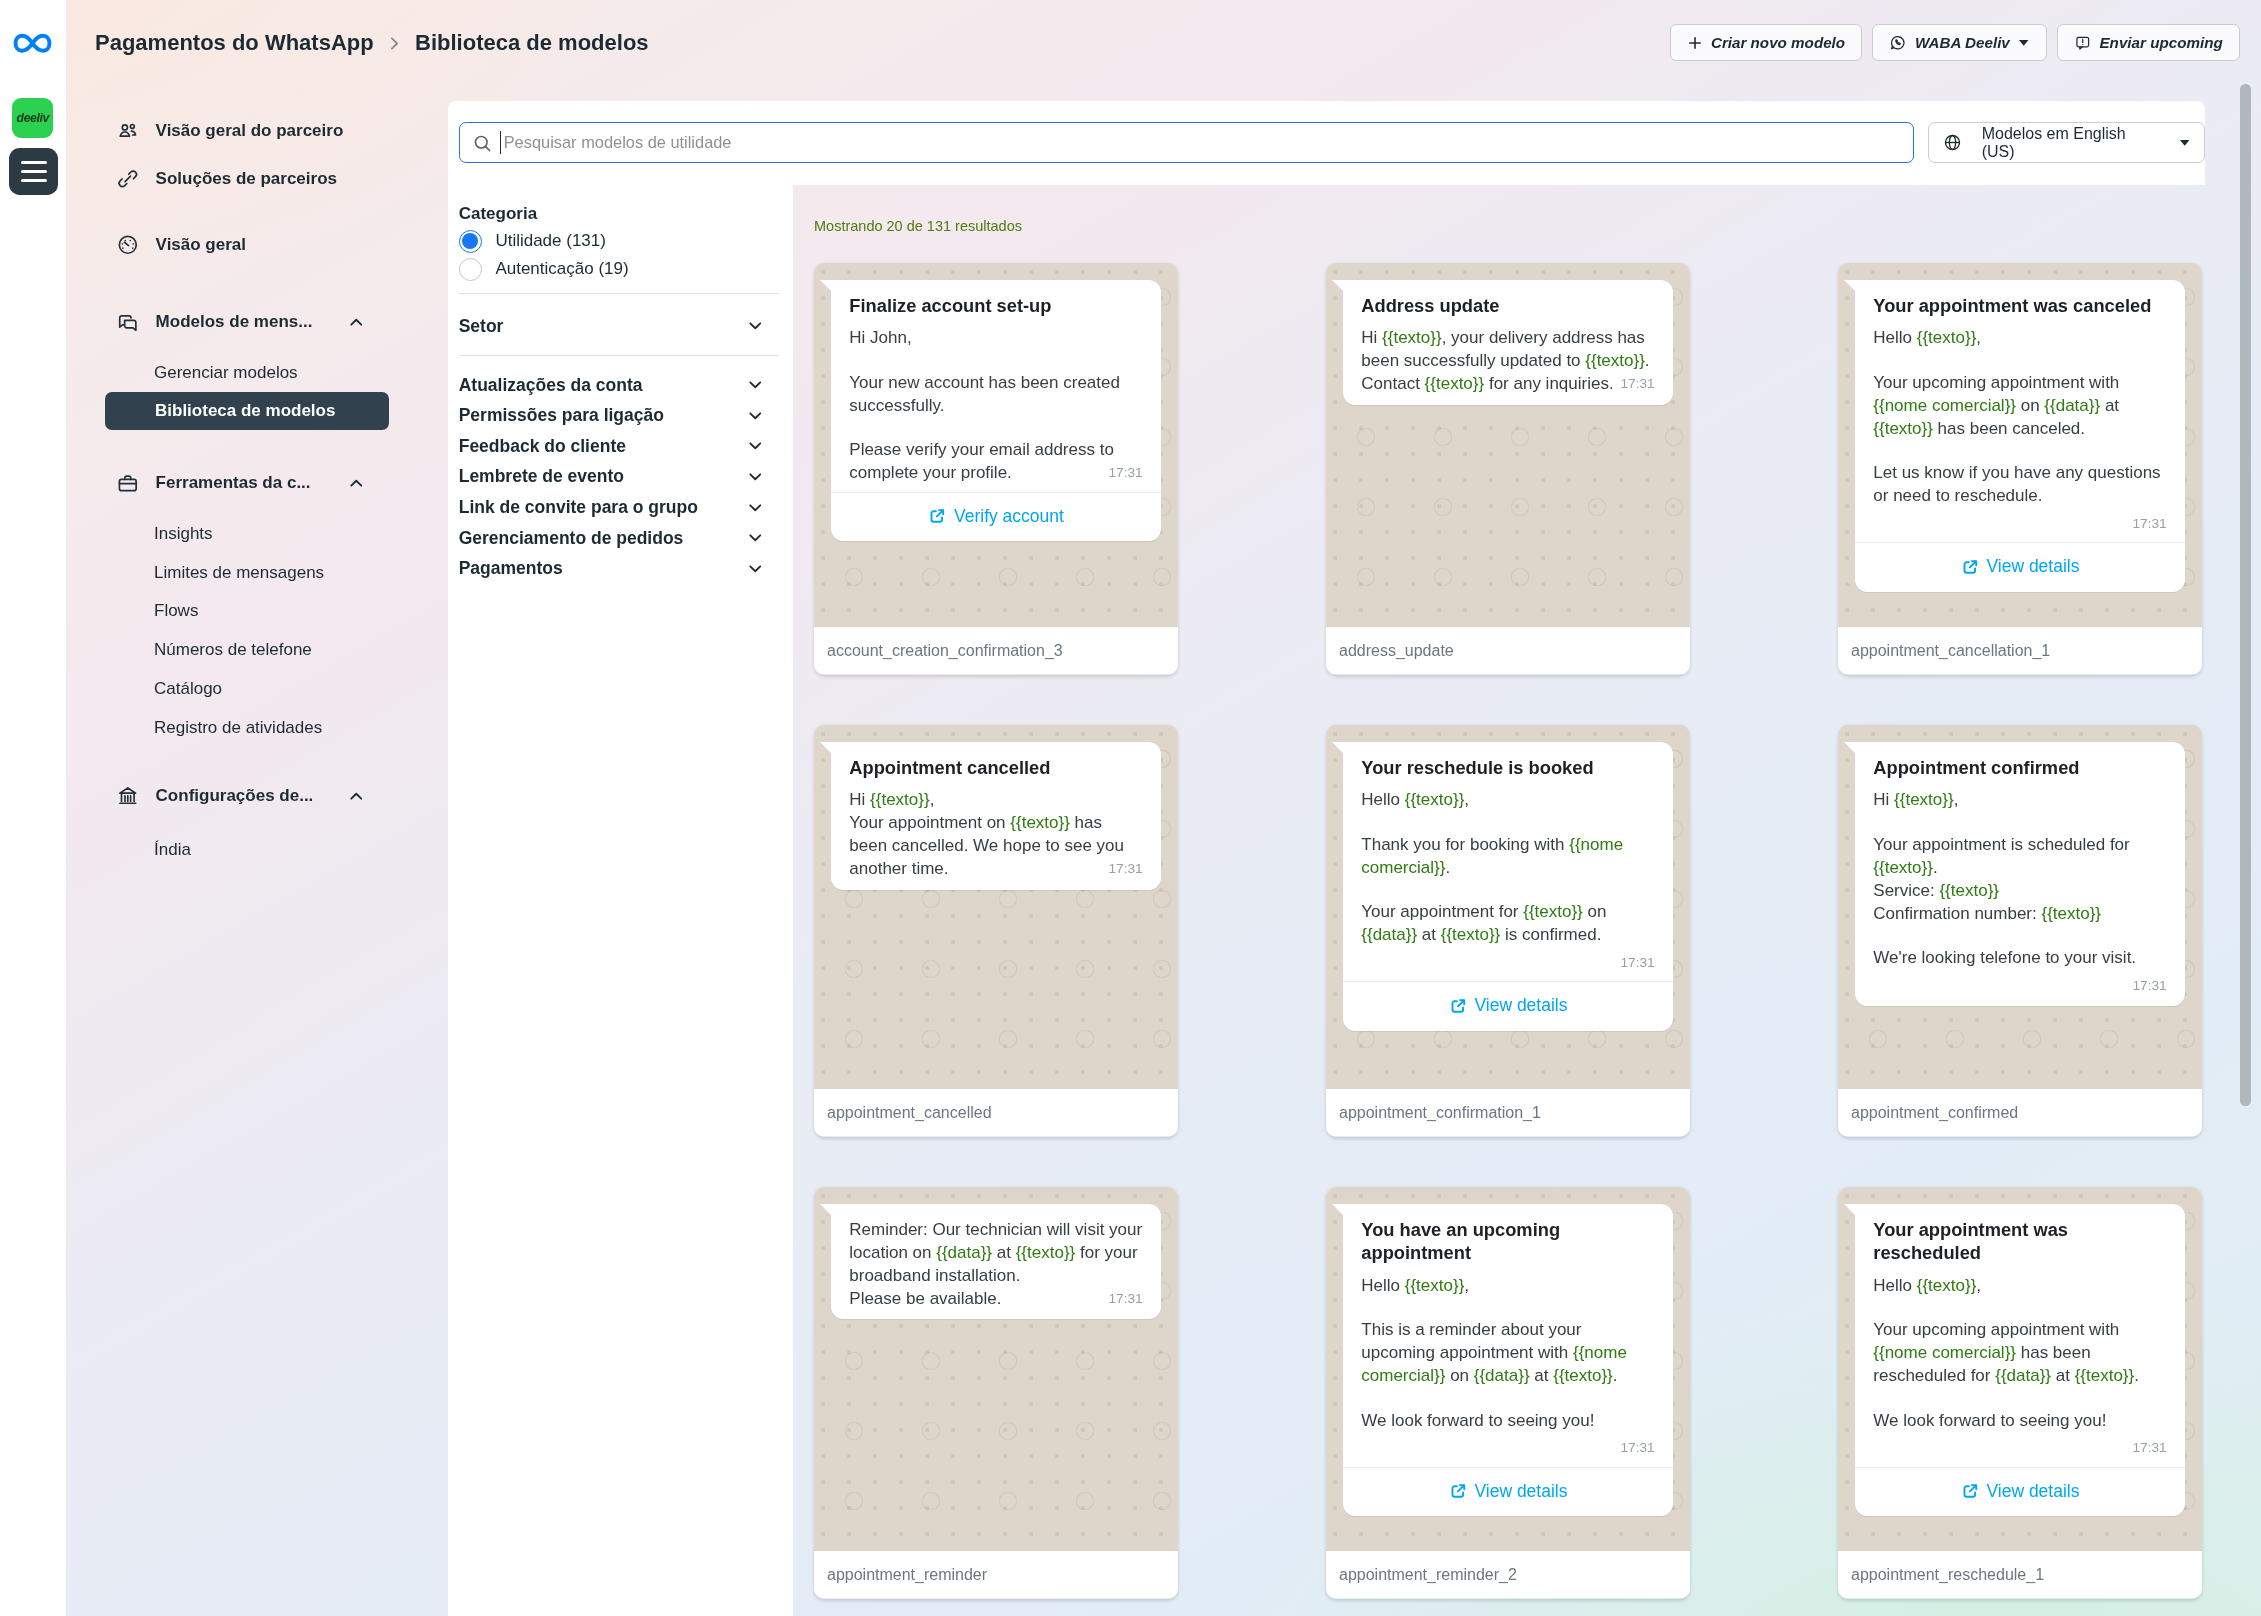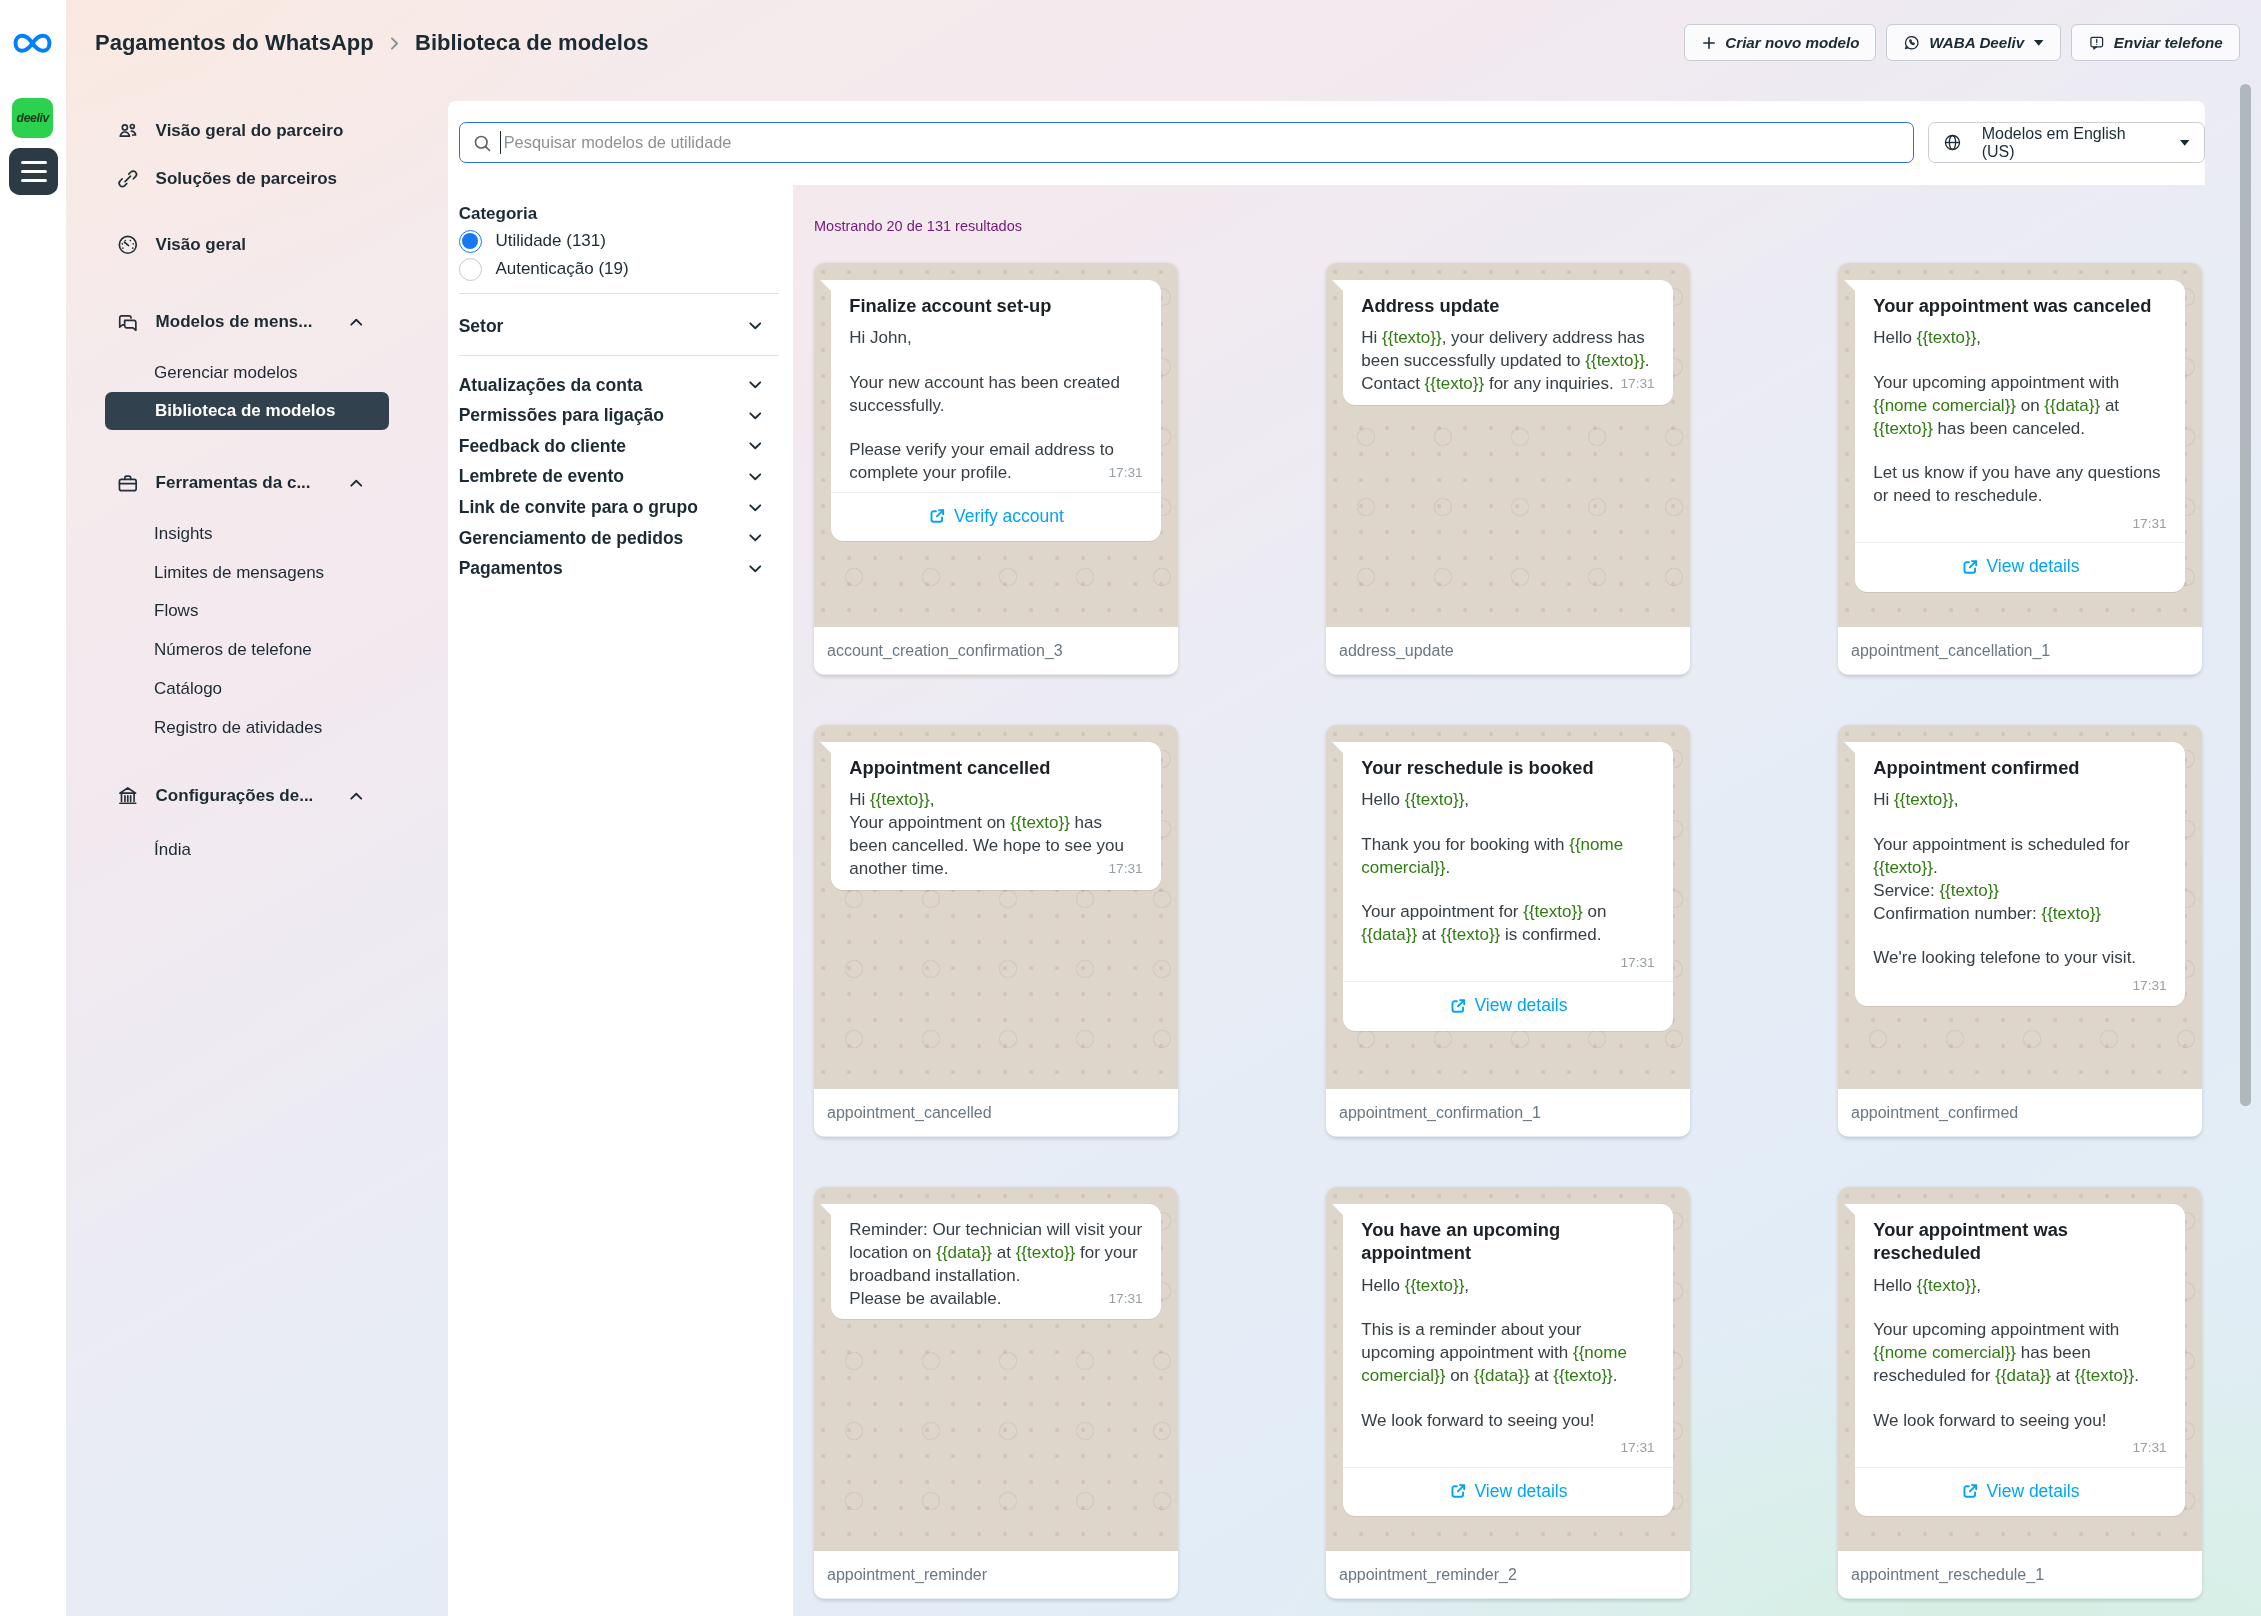--- a/index.html
+++ b/index.html
@@ -57,21 +57,21 @@
   .radio{width:23px;height:23px;box-sizing:border-box;border-radius:50%;border:1.5px solid #c3c9cf;background:#fff;position:relative;flex:0 0 auto;}
   .radio-row.selected .radio{border-color:#1877f2;}
   .radio-row.selected .radio::after{content:'';position:absolute;inset:2.3px;border-radius:50%;background:#1877f2;}
   .f-div{height:0.8px;background:#dde0e4;margin:12.2px 0 0 0;}
   .f-row{display:flex;align-items:center;height:23px;font-size:17.5px;font-weight:700;cursor:pointer;}
   .f-row .caret{margin-left:auto;margin-right:17px;}
   .f-setor{margin-top:20.6px;margin-bottom:17px;}
   .f-groups .f-row{margin-top:7.6px;height:23px;}
   .f-groups .f-row:first-child{margin-top:18.3px;}
   
-  .summary{position:absolute;left:814px;top:218px;font-size:14.5px;color:#701a75;z-index:2;}
+  .summary{position:absolute;left:814px;top:218px;font-size:14.5px;color:#4d7c0f;z-index:2;}
   .grid{position:absolute;left:814px;top:263px;display:grid;grid-template-columns:repeat(3,364px);
     grid-auto-rows:412px;column-gap:148px;row-gap:50px;z-index:2;}
   .card{border-radius:10.7px;overflow:hidden;box-shadow:0 1.5px 3.8px rgba(0,0,0,.14);display:flex;flex-direction:column;cursor:pointer;}
   .wall{height:364px;background-color:#ded5cb;position:relative;
     background-image:
       radial-gradient(circle at 9.1px 9.1px, rgba(164,150,134,.26) 1.9px, transparent 2.3px),
       radial-gradient(circle at 40px 34px, transparent 7.6px, rgba(164,150,134,.16) 8px, rgba(164,150,134,.16) 9.1px, transparent 9.5px),
       radial-gradient(circle at 61px 13.7px, rgba(164,150,134,.14) 3px, transparent 3.4px);
     background-size:26px 26px,77px 70px,48px 43px;}
   .bubble{position:relative;margin:17px;background:#fff;border-radius:12.2px;border-top-left-radius:0;
@@ -144,21 +144,21 @@
     </span>
   </button>
   <button class="hbtn">
     <span>
       <svg width="17.5" height="17.5" viewBox="0 0 24 24" fill="none" stroke="#1c2b33" stroke-width="1.7" stroke-linecap="round" stroke-linejoin="round">
         <rect x="4" y="4.5" width="16" height="13" rx="2"></rect>
           <path d="M8 17.5v3.2l3.6-3.2"></path>
           <path d="M12 7.5v4M12 14.2h.01"></path>
       </svg>
     </span>
-    <span>Enviar telefone</span>
+    <span>Enviar upcoming</span>
   </button>
 </div>
 
 <nav class="sidebar">
   <div class="side-item mb27">
     <span>
       <svg width="23.6" height="23.6" viewBox="0 0 24 24" fill="none" stroke="#222f38" stroke-width="1.7" stroke-linecap="round" stroke-linejoin="round">
         <circle cx="9" cy="8.6" r="2.6"></circle>
           <path d="M4.3 17.5c.6-2.8 2.5-4.3 4.7-4.3s4.1 1.5 4.7 4.3z"></path>
         <circle cx="16.6" cy="7.6" r="2"></circle>

